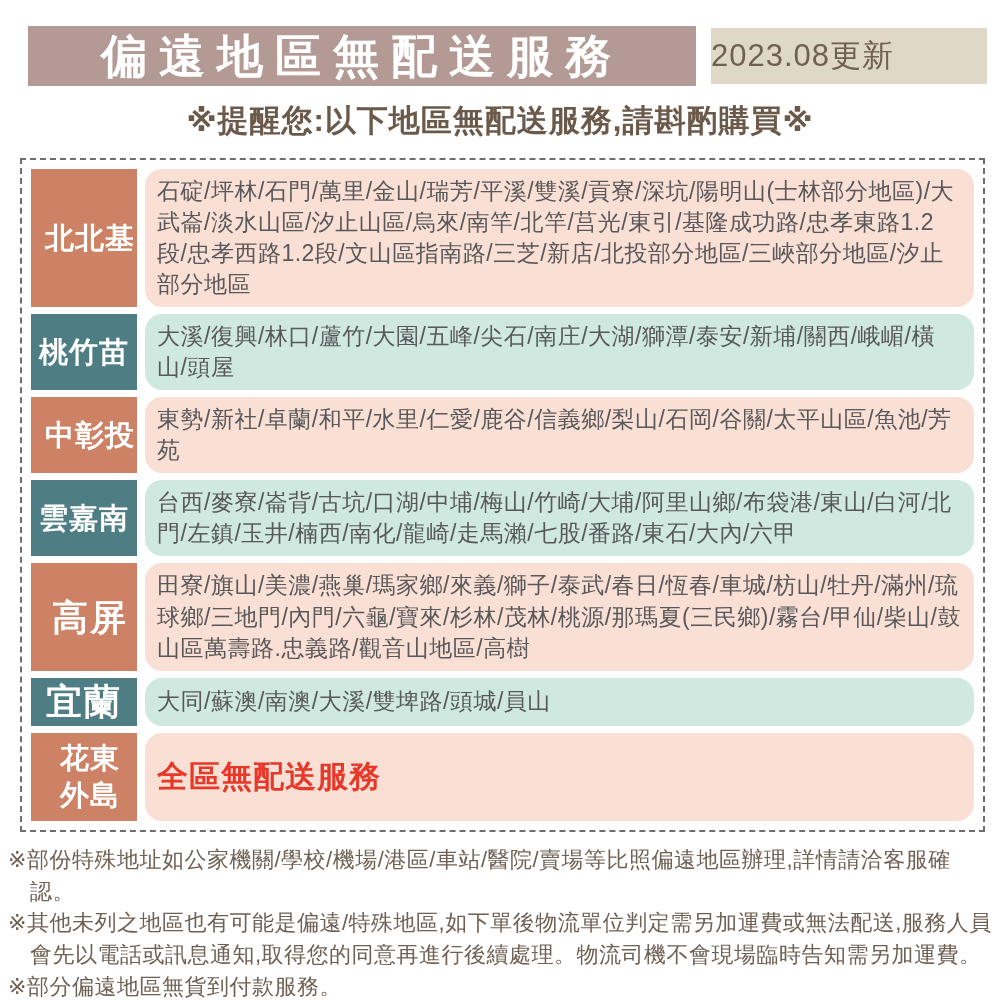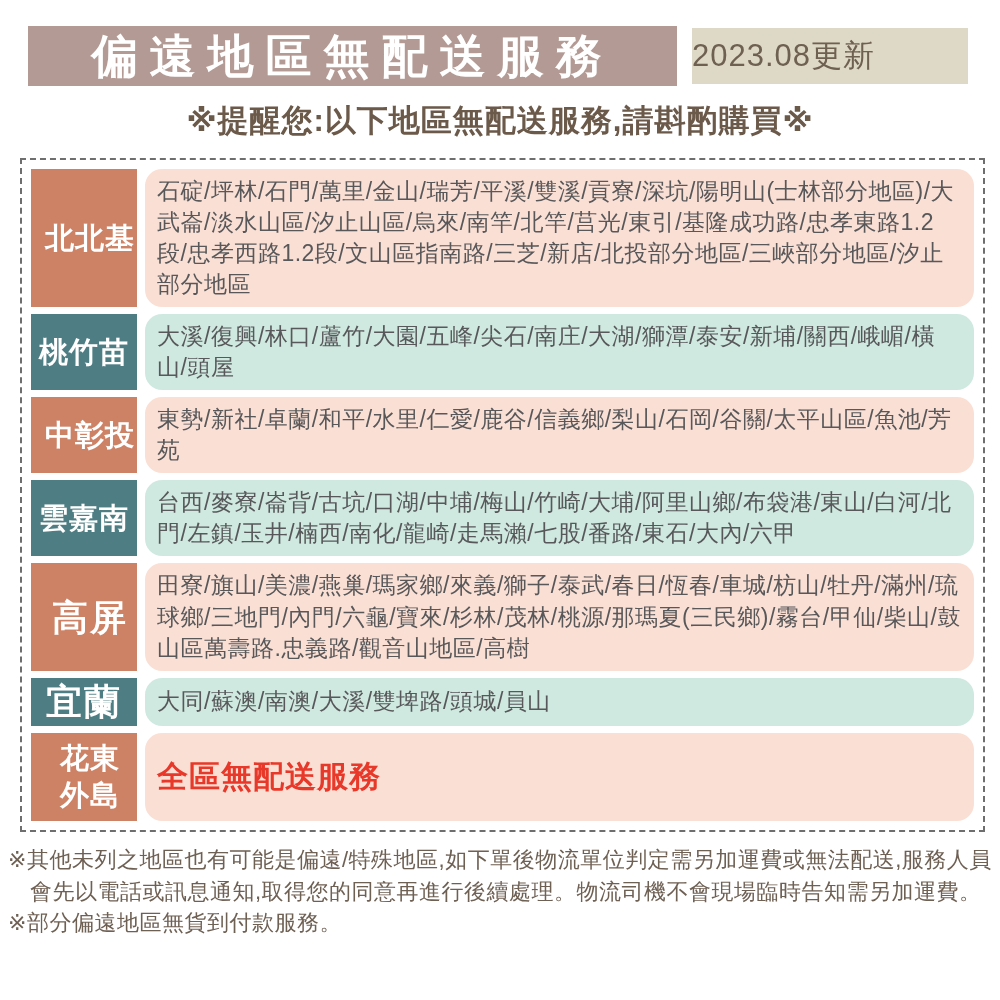--- a/index.html
+++ b/index.html
@@ -8,21 +8,21 @@
     background: #ffffff;
     overflow: hidden;
     font-family: "Liberation Sans", "DejaVu Sans", sans-serif;
   }
   .page { width: 1000px; height: 1000px; }
 
   
   .header {
     display: flex;
     gap: 15px;
-    margin: 26px 32px 0 28px;
+    margin: 26px 13px 0 28px;
     align-items: stretch;
   }
   .title-bar {
     flex: 1;
     background: var(--header-bg, #b39a94);
     color: #ffffff;
     font-size: 46px;
     font-weight: bold;
     letter-spacing: 12px;
     text-align: center;
@@ -156,17 +156,18 @@
   </div>
 
   <div class="row coral alert">
     <div class="region-label">花東
 外島</div>
     <div class="region-content">全區無配送服務</div>
   </div>
 </div>
 
   <div class="notes" id="notes">
+      <div class="note">※部份特殊地址如公家機關/學校/機場/港區/車站/醫院/賣場等比照偏遠地區辦理,詳情請洽客服確認。</div>
       <div class="note">※其他未列之地區也有可能是偏遠/特殊地區,如下單後物流單位判定需另加運費或無法配送,服務人員會先以電話或訊息通知,取得您的同意再進行後續處理。物流司機不會現場臨時告知需另加運費。</div>
       <div class="note">※部分偏遠地區無貨到付款服務。</div>
     </div>
 
 </div>
 
 </body></html>

